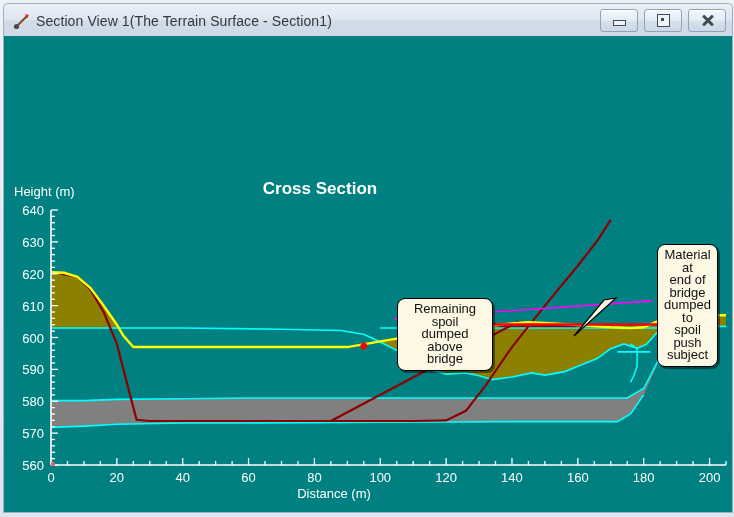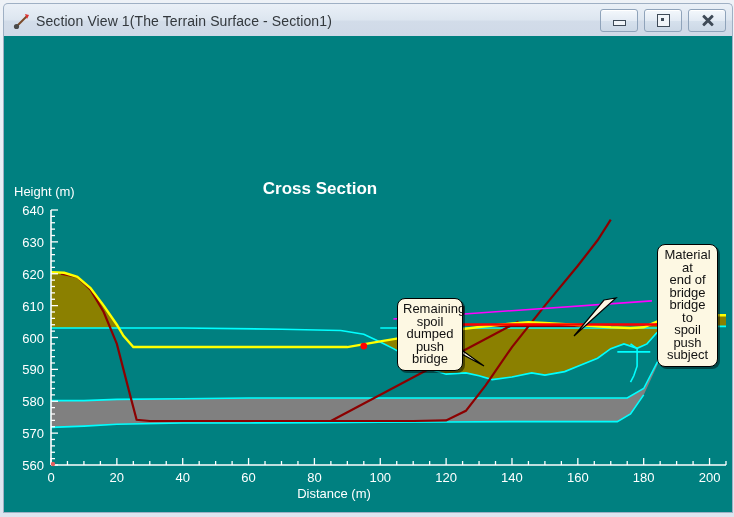--- a/index.html
+++ b/index.html
@@ -56,21 +56,21 @@
   .axis-title{font-size:13px;fill:#ffffff;font-family:"Liberation Sans",sans-serif;}
   .chart-title{font-size:17px;fill:#ffffff;font-family:"Liberation Sans",sans-serif;font-weight:bold;}
 
   .callout-box{
     position:absolute;
     background:#fdf8e3;border:1.5px solid #000000;border-radius:8px;
     font-size:13px;color:#111;text-align:center;line-height:12.5px;
     padding:4px 5px;box-sizing:border-box;
     box-shadow:2px 2px 0 rgba(0,0,0,0.45);
   }
-  #callout-left{left:393px;top:262px;width:66px;}
+  #callout-left{left:393px;top:262px;width:96px;}
   #callout-right{left:653px;top:208px;width:61px;}
 </style>
 </head>
 <body>
 
 <div id="app">
 
   <div id="titlebar">
     <div id="title-icon">
       <svg width="20" height="20" viewBox="0 0 20 20">
@@ -235,26 +235,26 @@
           <line x1="389.4390243902439" y1="283.01250000000016" x2="647.9146341463414" y2="264.84375" stroke="#ff00ff" stroke-width="1.6"></line>
           <line x1="435.5365853658536" y1="288.43125" x2="666.0243902439024" y2="288.43125" stroke="#ff0000" stroke-width="2.6"></line>
           <polygon points="659.439024390244,279.43125 698.951219512195,288.43125 659.439024390244,297.43125" fill="#ff0000"></polygon>
           <polygon points="430,303 438,300 480,330" fill="#fdf8e3" stroke="#000" stroke-width="1.2"></polygon>
           <polygon points="600,264 612,262 570,300" fill="#fdf8e3" stroke="#000" stroke-width="1.2"></polygon>
         </g>
     </svg>
 
     <div class="callout-box" id="callout-left">
       <div>Remaining spoil</div>
-      <div>dumped push</div>
+      <div>dumped above</div>
       <div>bridge</div>
     </div>
 
     <div class="callout-box" id="callout-right">
       <div>Material at</div>
       <div>end of</div>
       <div>bridge</div>
-      <div>bridge to</div>
+      <div>dumped to</div>
       <div>spoil push</div>
       <div>subject</div>
     </div>
   </div>
 </div>
 
 </body></html>

